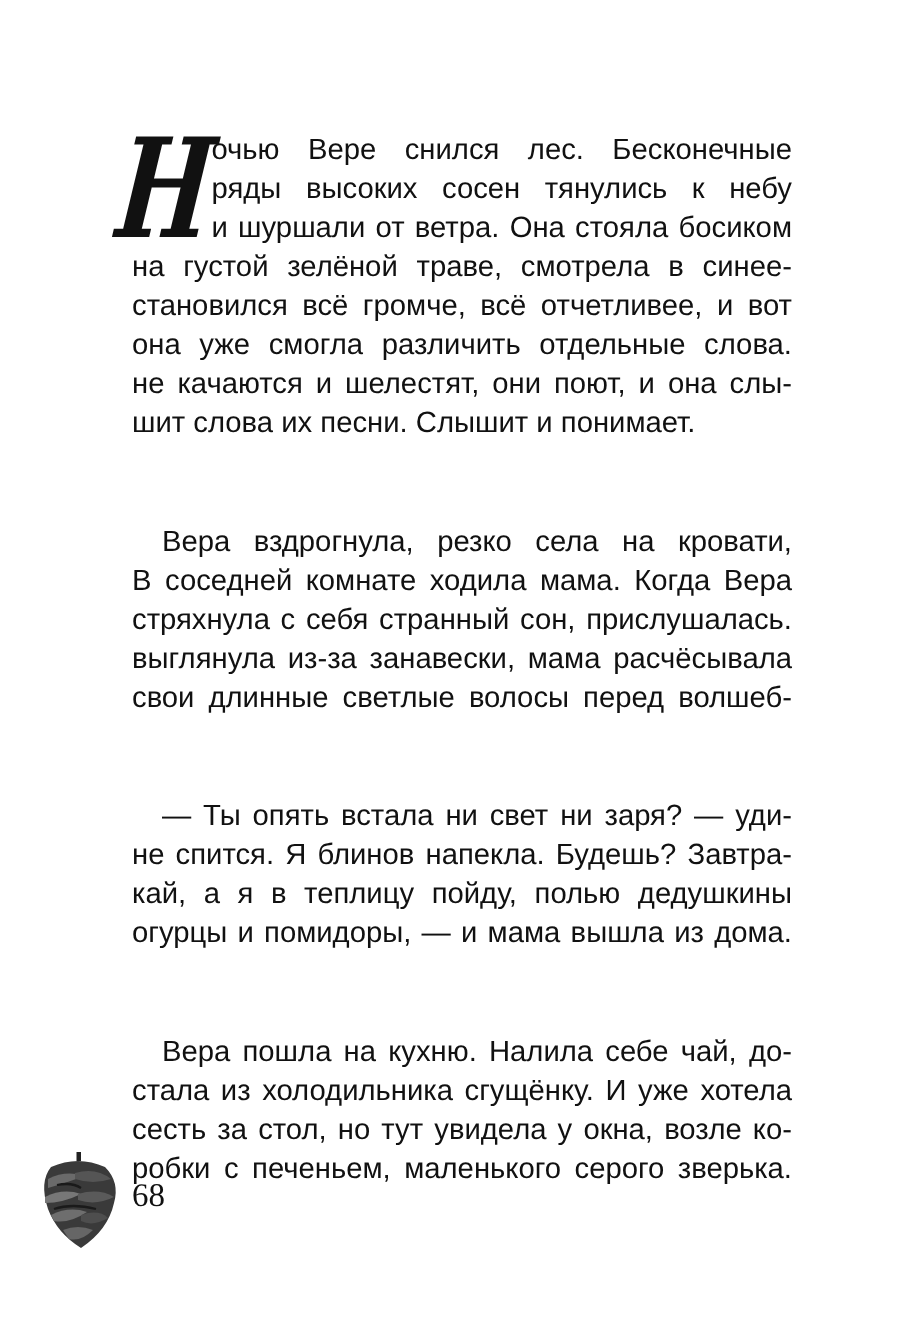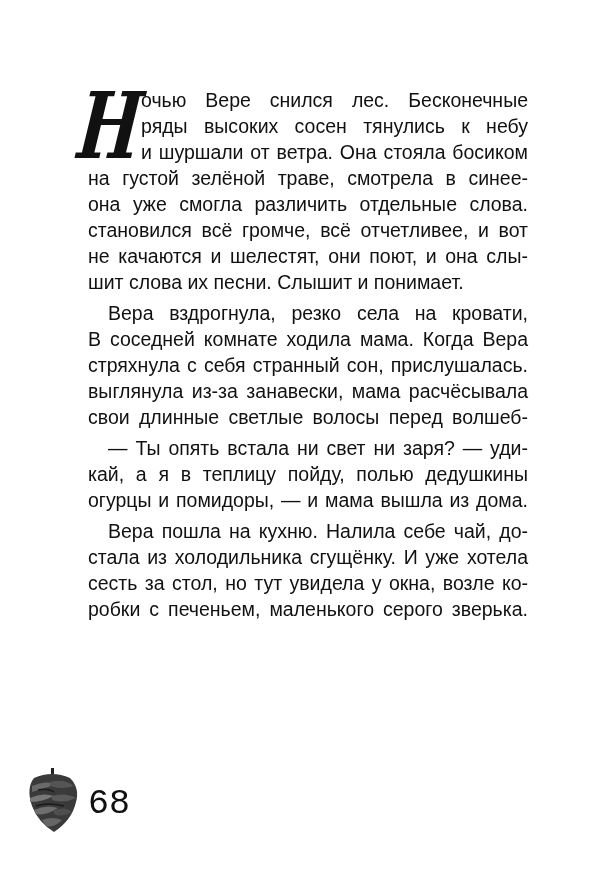--- a/index.html
+++ b/index.html
@@ -9,64 +9,65 @@
     position: absolute; left: 88px; top: 87px; width: 440px;
     font-family: "Liberation Sans", sans-serif;
     font-size: 19.5px; color: #111111;
   }
   .line {
     display: block; height: 26px; line-height: 26px;
     text-align: justify; text-align-last: justify; white-space: nowrap;
     word-spacing: 0;
   }
   .line.last { text-align-last: left; }
-  .line.indent { padding-left: 20px; }
+  .line.indent { padding-left: 20px; margin-top: 48px; }
   .line.dc { padding-left: 53px; }
   .para-gap { height: 5px; }
   .dropcap {
     position: absolute; left: 84px; top: 80px;
     font-family: "DejaVu Serif", serif; font-style: italic; font-weight: bold;
     font-size: 92px; line-height: 92px; color: #111111;
     transform: scaleX(0.72) skewX(-8deg); transform-origin: left top;
   }
   .page-number {
     position: absolute; left: 88px; top: 784px;
-    font-family: Liberation Mono, monospace; font-size: 35px; color: #111111;
+    font-family: Liberation Serif, serif; font-size: 22px; color: #111111;
   }
   .pinecone { position: absolute; left: 24px; top: 768px; width: 56px; height: 66px; }
 </style>
 </head>
 <body>
 
 <div class="page">
 
   <div class="dropcap">Н</div>
 
   <div class="text-block">
     <div>
       <span class="line dc">очью Вере снился лес. Бесконечные</span>
       <span class="line dc">ряды высоких сосен тянулись к небу</span>
       <span class="line dc">и шуршали от ветра. Она стояла босиком</span>
       <span class="line">на густой зелёной траве, смотрела в синее-</span>
+      <span class="line">становился всё громче, всё отчетливее, и вот</span>
       <span class="line">она уже смогла различить отдельные слова.</span>
-      <span class="line">становился всё громче, всё отчетливее, и вот</span>
       <span class="line">не качаются и шелестят, они поют, и она слы-</span>
       <span class="line last">шит слова их песни. Слышит и понимает.</span>
     </div>
     <div class="para-gap"></div>
     <div>
       <span class="line indent">Вера вздрогнула, резко села на кровати,</span>
       <span class="line">В соседней комнате ходила мама. Когда Вера</span>
       <span class="line">стряхнула с себя странный сон, прислушалась.</span>
       <span class="line">выглянула из-за занавески, мама расчёсывала</span>
       <span class="line">свои длинные светлые волосы перед волшеб-</span>
     </div>
     <div class="para-gap"></div>
     <div>
       <span class="line indent">— Ты опять встала ни свет ни заря? — уди-</span>
+      <span class="line">не спится. Я блинов напекла. Будешь? Завтра-</span>
       <span class="line">кай, а я в теплицу пойду, полью дедушкины</span>
       <span class="line">огурцы и помидоры, — и мама вышла из дома.</span>
     </div>
     <div class="para-gap"></div>
     <div>
       <span class="line indent">Вера пошла на кухню. Налила себе чай, до-</span>
       <span class="line">стала из холодильника сгущёнку. И уже хотела</span>
       <span class="line">сесть за стол, но тут увидела у окна, возле ко-</span>
       <span class="line">робки с печеньем, маленького серого зверька.</span>
     </div>

